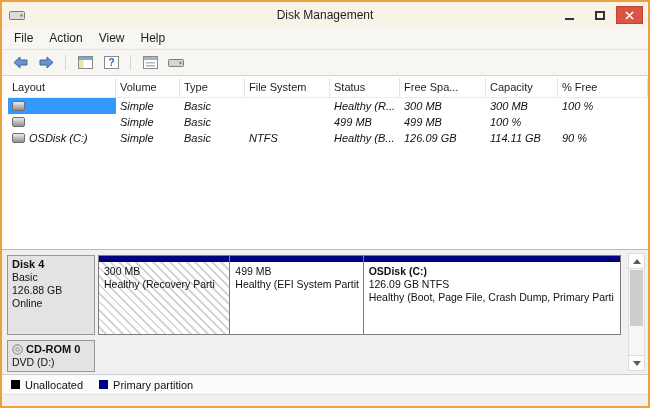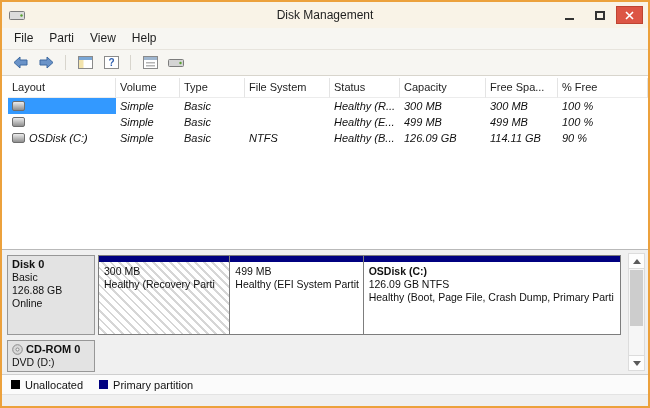--- a/index.html
+++ b/index.html
@@ -91,21 +91,21 @@
       <span class="wbtn close">
         <svg width="9" height="9" viewBox="0 0 9 9">
             <path d="M1 1 L8 8 M8 1 L1 8" stroke="#ffffff" stroke-width="1.6"></path>
           </svg>
       </span>
     </span>
   </div>
 
   <div class="menubar">
     <span class="menu-item">File</span>
-    <span class="menu-item">Parti</span>
+    <span class="menu-item">Action</span>
     <span class="menu-item">View</span>
     <span class="menu-item">Help</span>
   </div>
 
   <div class="toolbar">
     <span class="tbtn">
       <svg width="15" height="13" viewBox="0 0 15 13">
           <path d="M1 6.5 L7 1 V4 H14 V9 H7 V12 Z" fill="#6a93c8" stroke="#3c69a0" stroke-width="1"></path>
         </svg>
     </span>
@@ -145,22 +145,22 @@
     </span>
   </div>
 
   <div class="listview">
     <div class="lv-grid lv-head">
       <span class="cell">Layout</span>
       <span class="cell">Volume</span>
       <span class="cell">Type</span>
       <span class="cell">File System</span>
       <span class="cell">Status</span>
+      <span class="cell">Free Spa...</span>
       <span class="cell">Capacity</span>
-      <span class="cell">Free Spa...</span>
       <span class="cell">% Free</span>
     </div>
 
     <div class="lv-grid lv-row">
       <span class="cell vol-cell sel">
           <span class="drive-ico"></span>
           <span></span>
         </span>
       <span class="cell">Simple</span>
       <span class="cell">Basic</span>
@@ -172,21 +172,20 @@
     </div>
 
     <div class="lv-grid lv-row">
       <span class="cell vol-cell">
           <span class="drive-ico"></span>
           <span></span>
         </span>
       <span class="cell">Simple</span>
       <span class="cell">Basic</span>
       <span class="cell"></span>
-      <span class="cell">Healthy (E...</span>
       <span class="cell">499 MB</span>
       <span class="cell">499 MB</span>
       <span class="cell">100 %</span>
     </div>
 
     <div class="lv-grid lv-row">
       <span class="cell vol-cell">
           <span class="drive-ico"></span>
           <span>OSDisk (C:)</span>
         </span>
@@ -197,21 +196,21 @@
       <span class="cell">126.09 GB</span>
       <span class="cell">114.11 GB</span>
       <span class="cell">90 %</span>
     </div>
   </div>
 
   <div class="pane">
 
     <div class="disk-block">
       <div class="disk-head">
-        <div class="dname">Disk 0</div>
+        <div class="dname">Disk 4</div>
         <div>Basic</div>
         <div>126.88 GB</div>
         <div>Online</div>
       </div>
       <div class="parts">
         <div class="part p1 hatch">
           <div class="pbar"></div>
           <div class="pbody">
             <div>300 MB</div>
             <div>Healthy (Recovery Parti</div>

